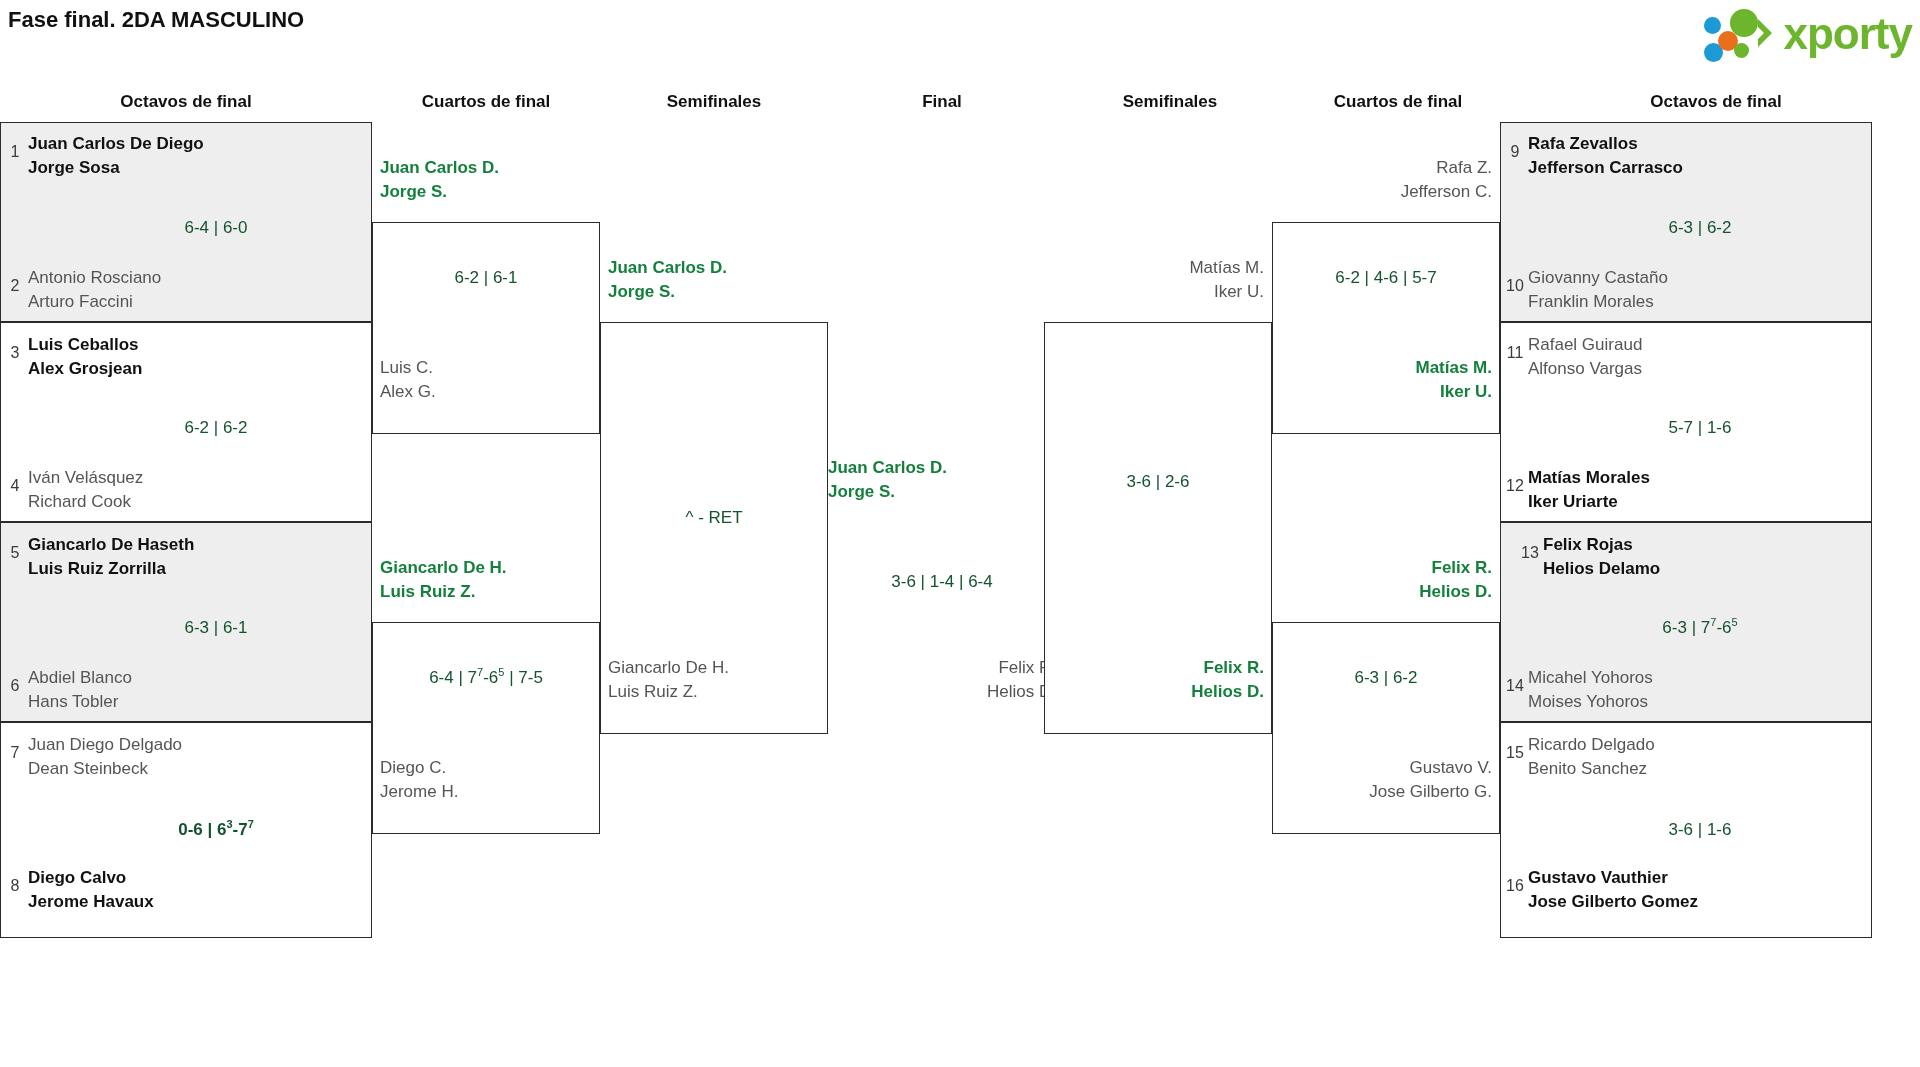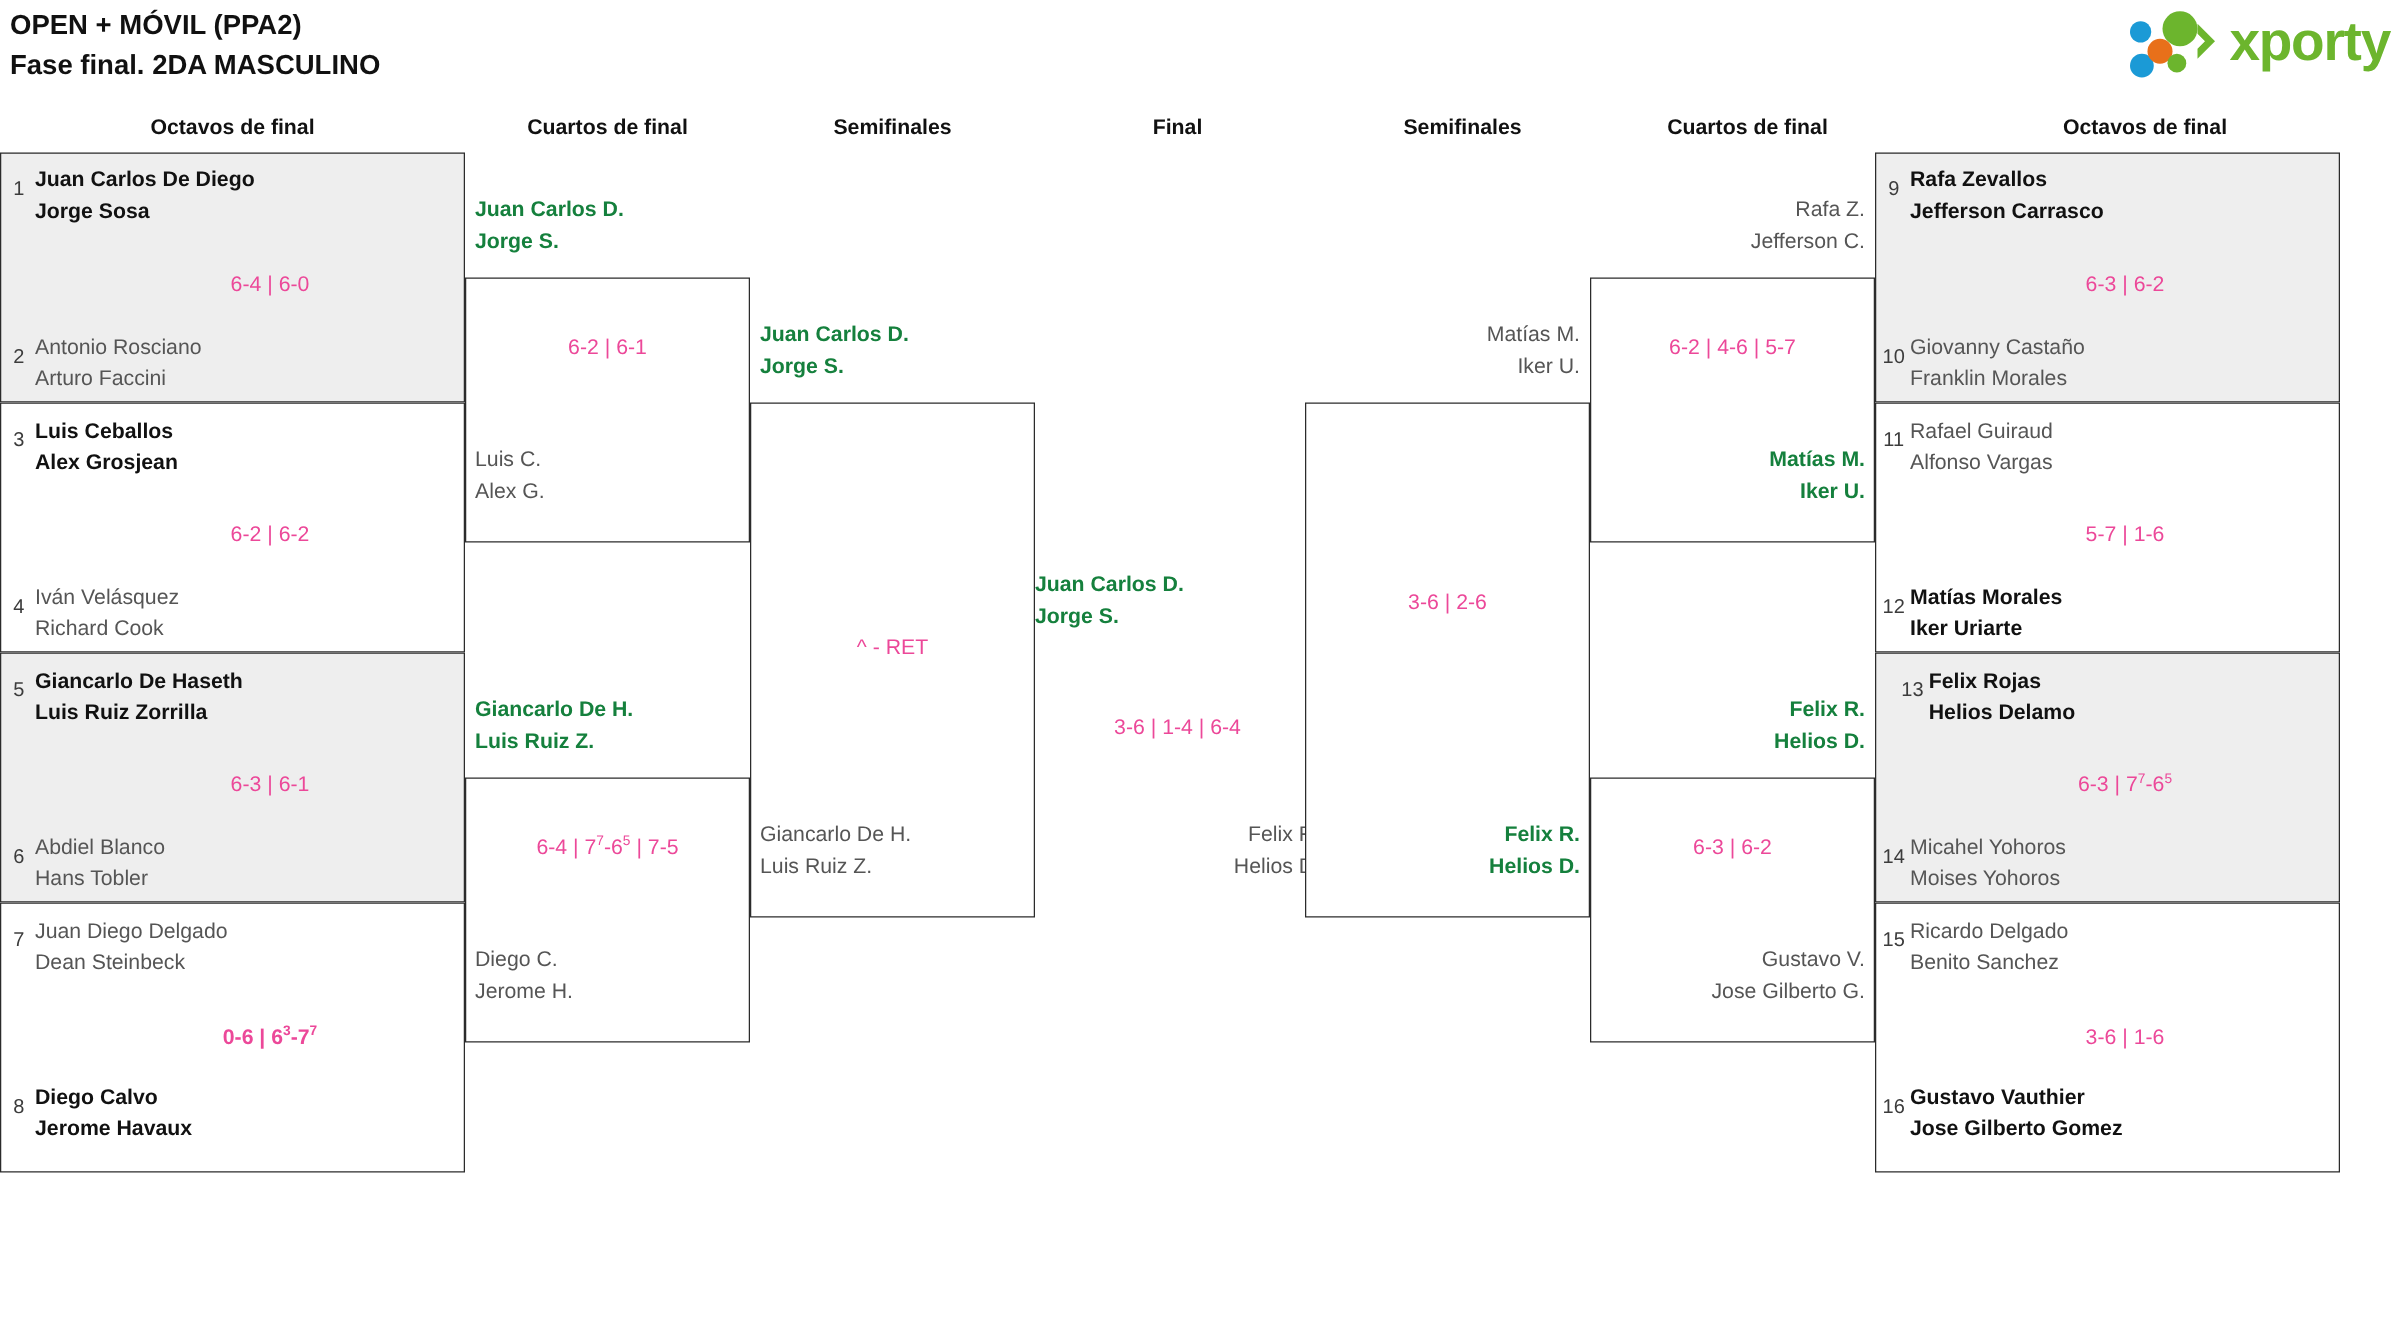--- a/index.html
+++ b/index.html
@@ -51,32 +51,31 @@
 
   
   .pair { position: absolute; line-height: 24px; }
   .pair .nm { font-size: 17px; white-space: nowrap; }
   .pair.winner .nm { font-weight: bold; color: #15803d; }
   .pair.loser  .nm { font-weight: normal; color: #555555; }
   .pair.ralign { text-align: right; }
 
   
   .score {
-    position: absolute; font-size: 17px; color: #ec4899;
+    position: absolute; font-size: 17px; color: #14532d;
     white-space: nowrap; text-align: center; line-height: 20px;
   }
   .score sup { font-size: 11px; vertical-align: super; line-height: 0; }
 </style>
 </head>
 <body>
 
 <div id="root">
 
   <div class="title-block">
-    <div class="title-line">OPEN + MÓVIL (PPA2)</div>
     <div class="title-line">Fase final. 2DA MASCULINO</div>
   </div>
 
   <div class="logo">
     <div class="logo-mark">
       <div class="dot" style="left:0px;  top:10px; width:17px; height:17px; background:#1b9ad6;"></div>
       <div class="dot" style="left:0px;  top:36px; width:19px; height:19px; background:#1b9ad6;"></div>
       <div class="dot" style="left:14px; top:24px; width:20px; height:20px; background:#e8701a;"></div>
       <div class="dot" style="left:26px; top:2px;  width:28px; height:28px; background:#6cb52d;"></div>
       <div class="dot" style="left:30px; top:36px; width:15px; height:15px; background:#6cb52d;"></div>

